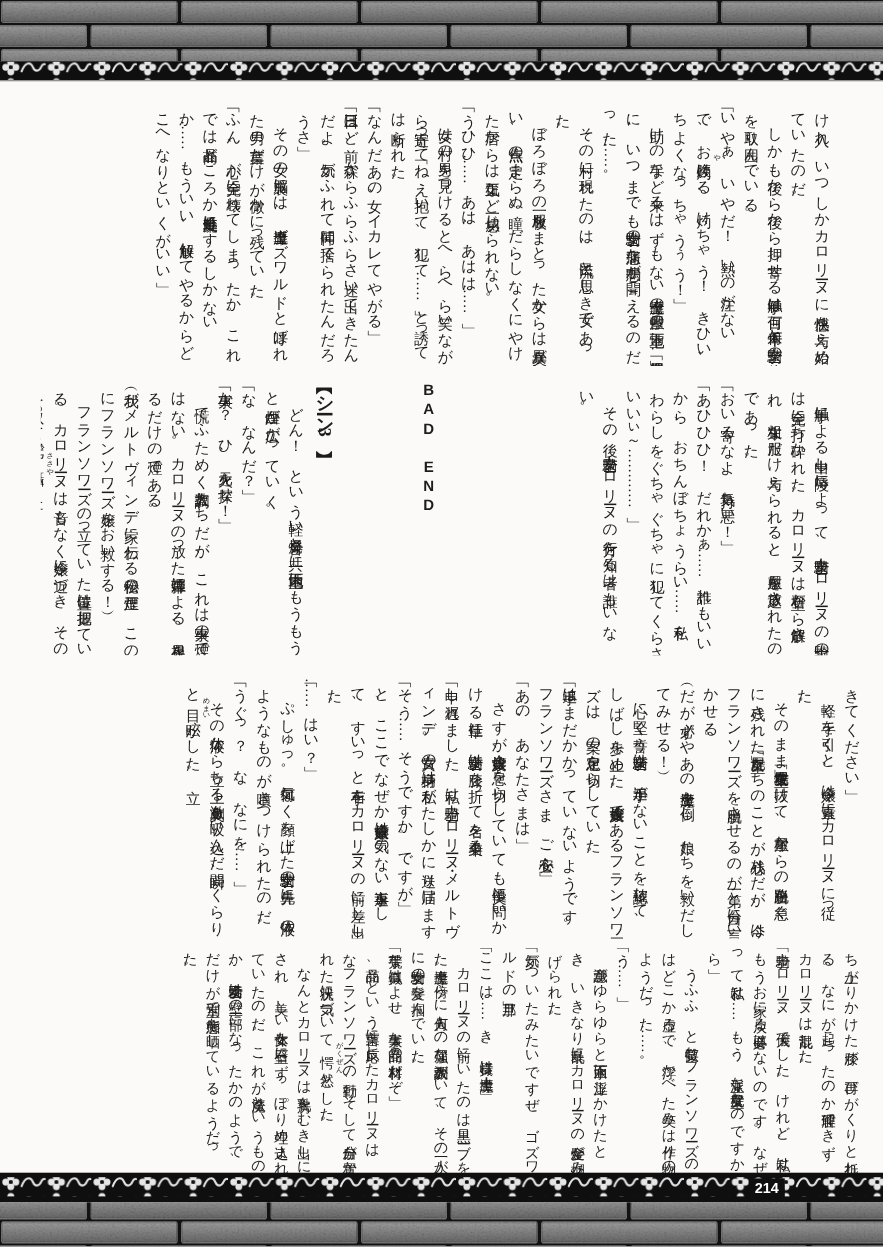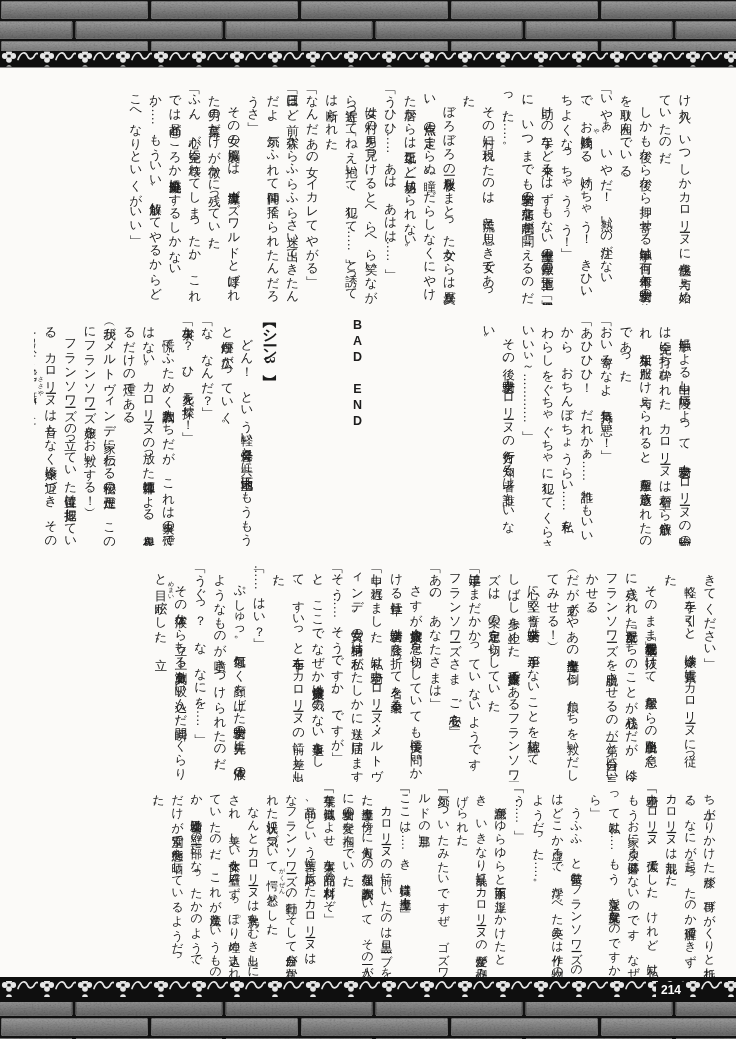--- a/index.html
+++ b/index.html
@@ -18,21 +18,21 @@
   .band p.scene{font-weight:bold;font-size:15px;line-height:27px;
                 padding-block-start:64px;letter-spacing:1px;}
   .band p.badend{font-family:"Liberation Sans","DejaVu Sans",sans-serif;
                  font-weight:bold;font-size:12.5px;text-orientation:upright;
                  padding-block-start:112px;letter-spacing:2px;}
   ruby rt{font-size:6px;letter-spacing:0;}
   #band-a{top:86px;right:42px;left:34px;height:219px;}
   #band-b{top:318px;right:42px;left:34px;height:228px;}
   #band-c{top:565px;right:17px;left:24px;height:217px;}
   #band-d{top:786px;right:17px;left:24px;height:192px;font-size:11.8px;line-height:19px;}
-  #page-num{position:absolute;top:982px;left:656px;z-index:3;
+  #page-num{position:absolute;top:982px;left:624px;z-index:3;
             background:var(--border-black);color:#fff;
             font-family:"Liberation Sans","DejaVu Sans",sans-serif;
             font-weight:bold;font-size:12px;line-height:17px;padding:0 5px;}
 </style>
 </head>
 <body>
 
 <div class="page">
 
   <svg class="border" width="736" height="68" style="top:0">

